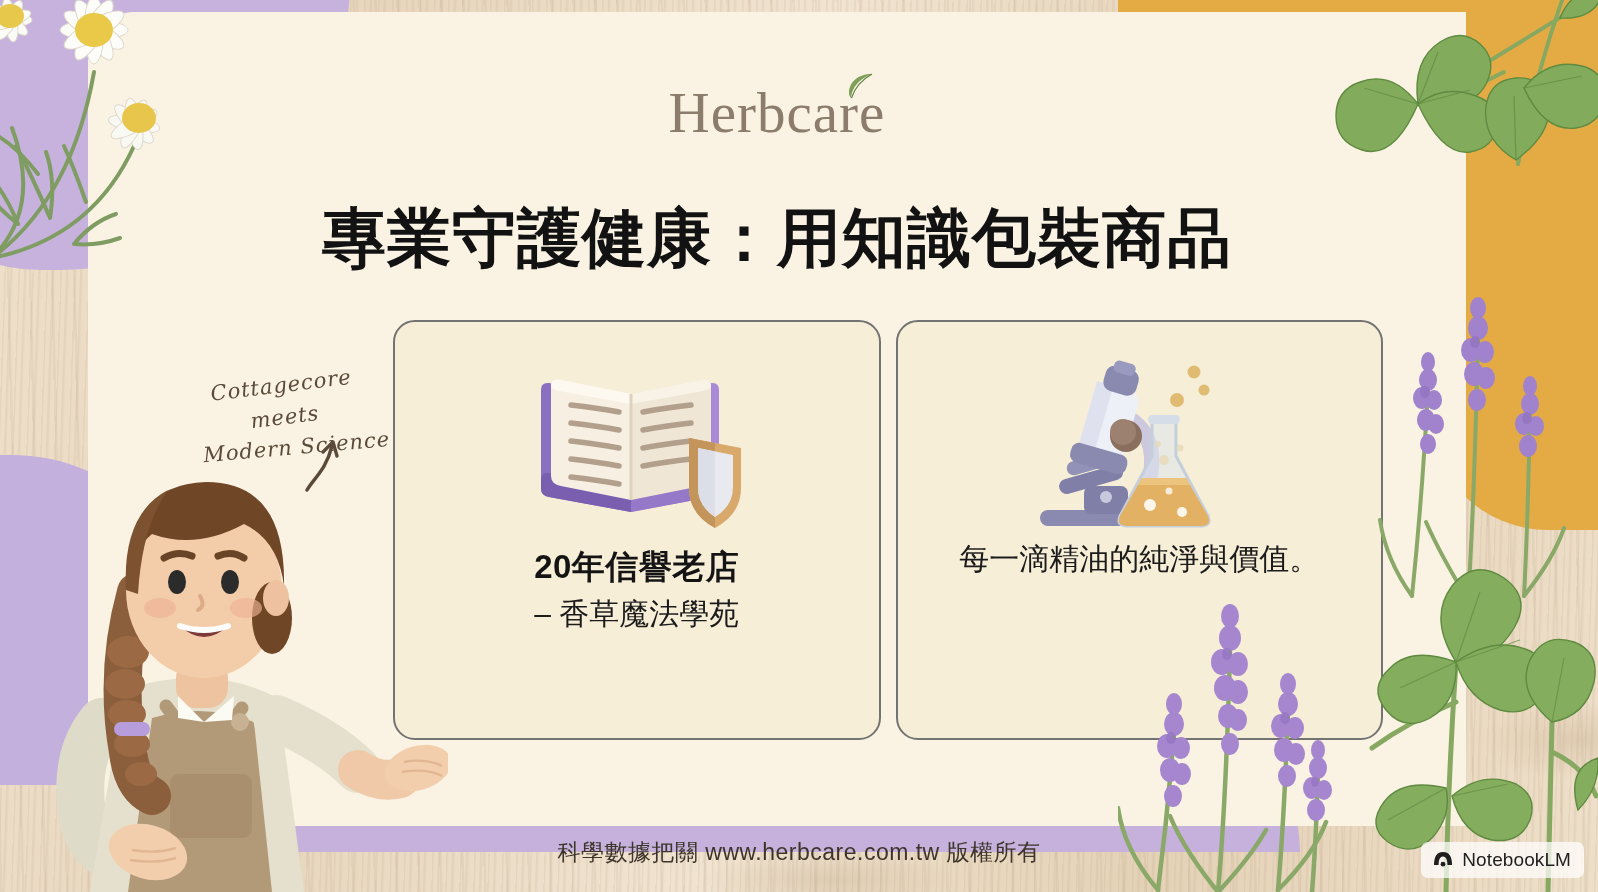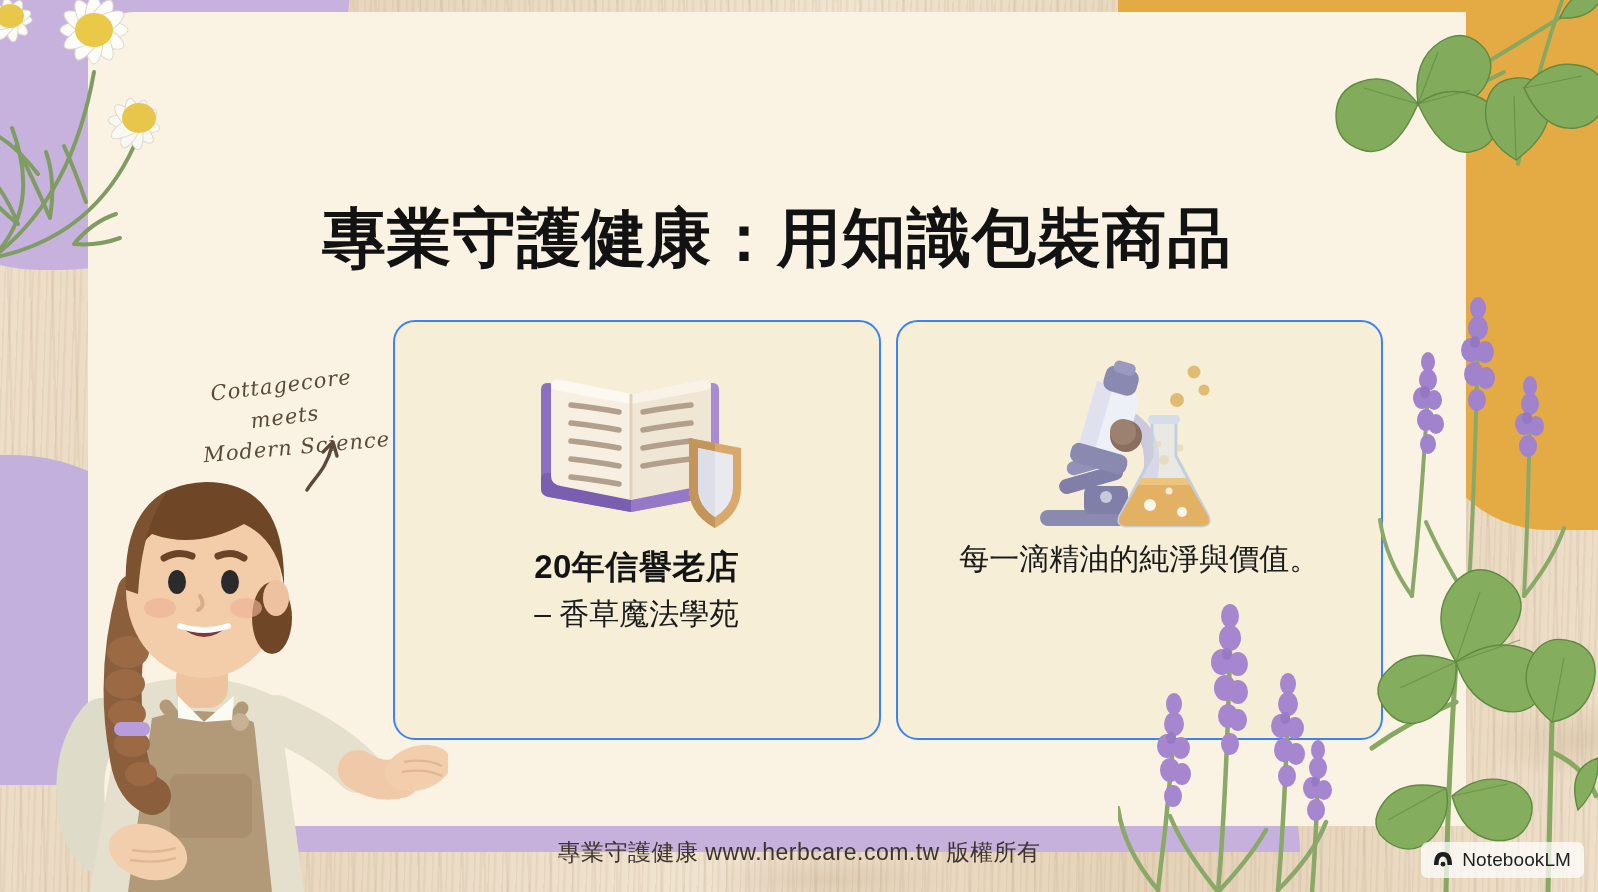--- a/index.html
+++ b/index.html
@@ -104,21 +104,21 @@
   .cards {
     position:absolute;
     left:305px; top:308px;
     width:990px; height:420px;
     display:flex;
     gap:15px;
   }
   .card {
     flex:1;
     background:#f7eed7;
-    border:2px solid #3b82f6;
+    border:2px solid #737373;
     border-radius:22px;
     display:flex;
     flex-direction:column;
     align-items:center;
     padding-top:38px;
   }
   .card-icon { width:235px; height:175px; }
   .card-title {
     font-size:33px; font-weight:bold; color:#141414;
     margin-top:10px; letter-spacing:0.5px;
@@ -185,20 +185,27 @@
   <div class="wood-knot" style="left:700px; top:850px;  width:260px; height:60px;"></div>
 
   <div class="blob blob-purple-tl"></div>
   <div class="blob blob-purple-ml"></div>
   <div class="blob blob-yellow-tr"></div>
   <div class="blob blob-yellow-tr2"></div>
   <div class="blob blob-purple-bot"></div>
 
   <div class="panel">
 
+    <div class="logo">
+      <span>Herbcare</span>
+      <svg class="leaf" viewBox="0 0 30 30">
+        <path d="M27 3 C13 3 4 11 4 22 C4 24 5 26 6 27 C7 15 16 7 27 3 Z" fill="#7fa05a"></path>
+        <path d="M27 3 C18 8 10 16 6.5 27" stroke="#5e7d3e" stroke-width="1.1" fill="none"></path>
+      </svg>
+    </div>
 
     <h1 class="title">專業守護健康：用知識包裝商品</h1>
 
     <div class="annotation">
       <span>Cottagecore meets</span>
       <span class="l2">Modern Science</span>
     </div>
     <svg class="anno-arrow" viewBox="0 0 48 62">
       <path d="M9 60 C16 48 28 40 34 16" stroke="#5b4a3a" stroke-width="3.4" fill="none" stroke-linecap="round"></path>
       <path d="M25 22 L35 12 L39 26" stroke="#5b4a3a" stroke-width="3.4" fill="none" stroke-linecap="round" stroke-linejoin="round"></path>
@@ -534,21 +541,21 @@
       <path d="M214 170 q-36 -30 -22 -62 q14 -28 44 -18 q26 10 20 40 q-8 34 -42 40 Z"></path>
       <path d="M108 236 q-44 -10 -62 14 q-18 24 4 40 q24 16 44 -4 q20 -22 14 -50 Z"></path>
       <path d="M114 244 q30 -26 64 -12 q22 12 14 36 q-10 24 -38 20 q-30 -6 -40 -44 Z"></path>
       <path d="M240 258 q22 -22 20 -52 q-32 10 -20 52 Z"></path>
     </g>
     <g stroke="#5f8a40" stroke-width="1.2" fill="none" opacity="0.65">
       <path d="M118 110 L142 40 M118 110 L62 136 M118 110 L182 88 M214 170 L226 106 M108 236 L50 268 M114 244 L170 232"></path>
     </g>
   </svg>
 
-  <div class="footer">專業守護健康 www.herbcare.com.tw 版權所有</div>
+  <div class="footer">科學數據把關 www.herbcare.com.tw 版權所有</div>
 
   <div class="nblm">
     <svg width="22" height="18" viewBox="0 0 22 18">
       <path d="M2 16 Q2 3 11 3 Q20 3 20 16 L15.5 16 Q15.5 7.5 11 7.5 Q6.5 7.5 6.5 16 Z" fill="#1f1f1f"></path>
       <circle cx="11" cy="15.2" r="2.4" fill="#1f1f1f"></circle>
     </svg>
     <span class="nblm-label">NotebookLM</span>
   </div>
 
 </div>

